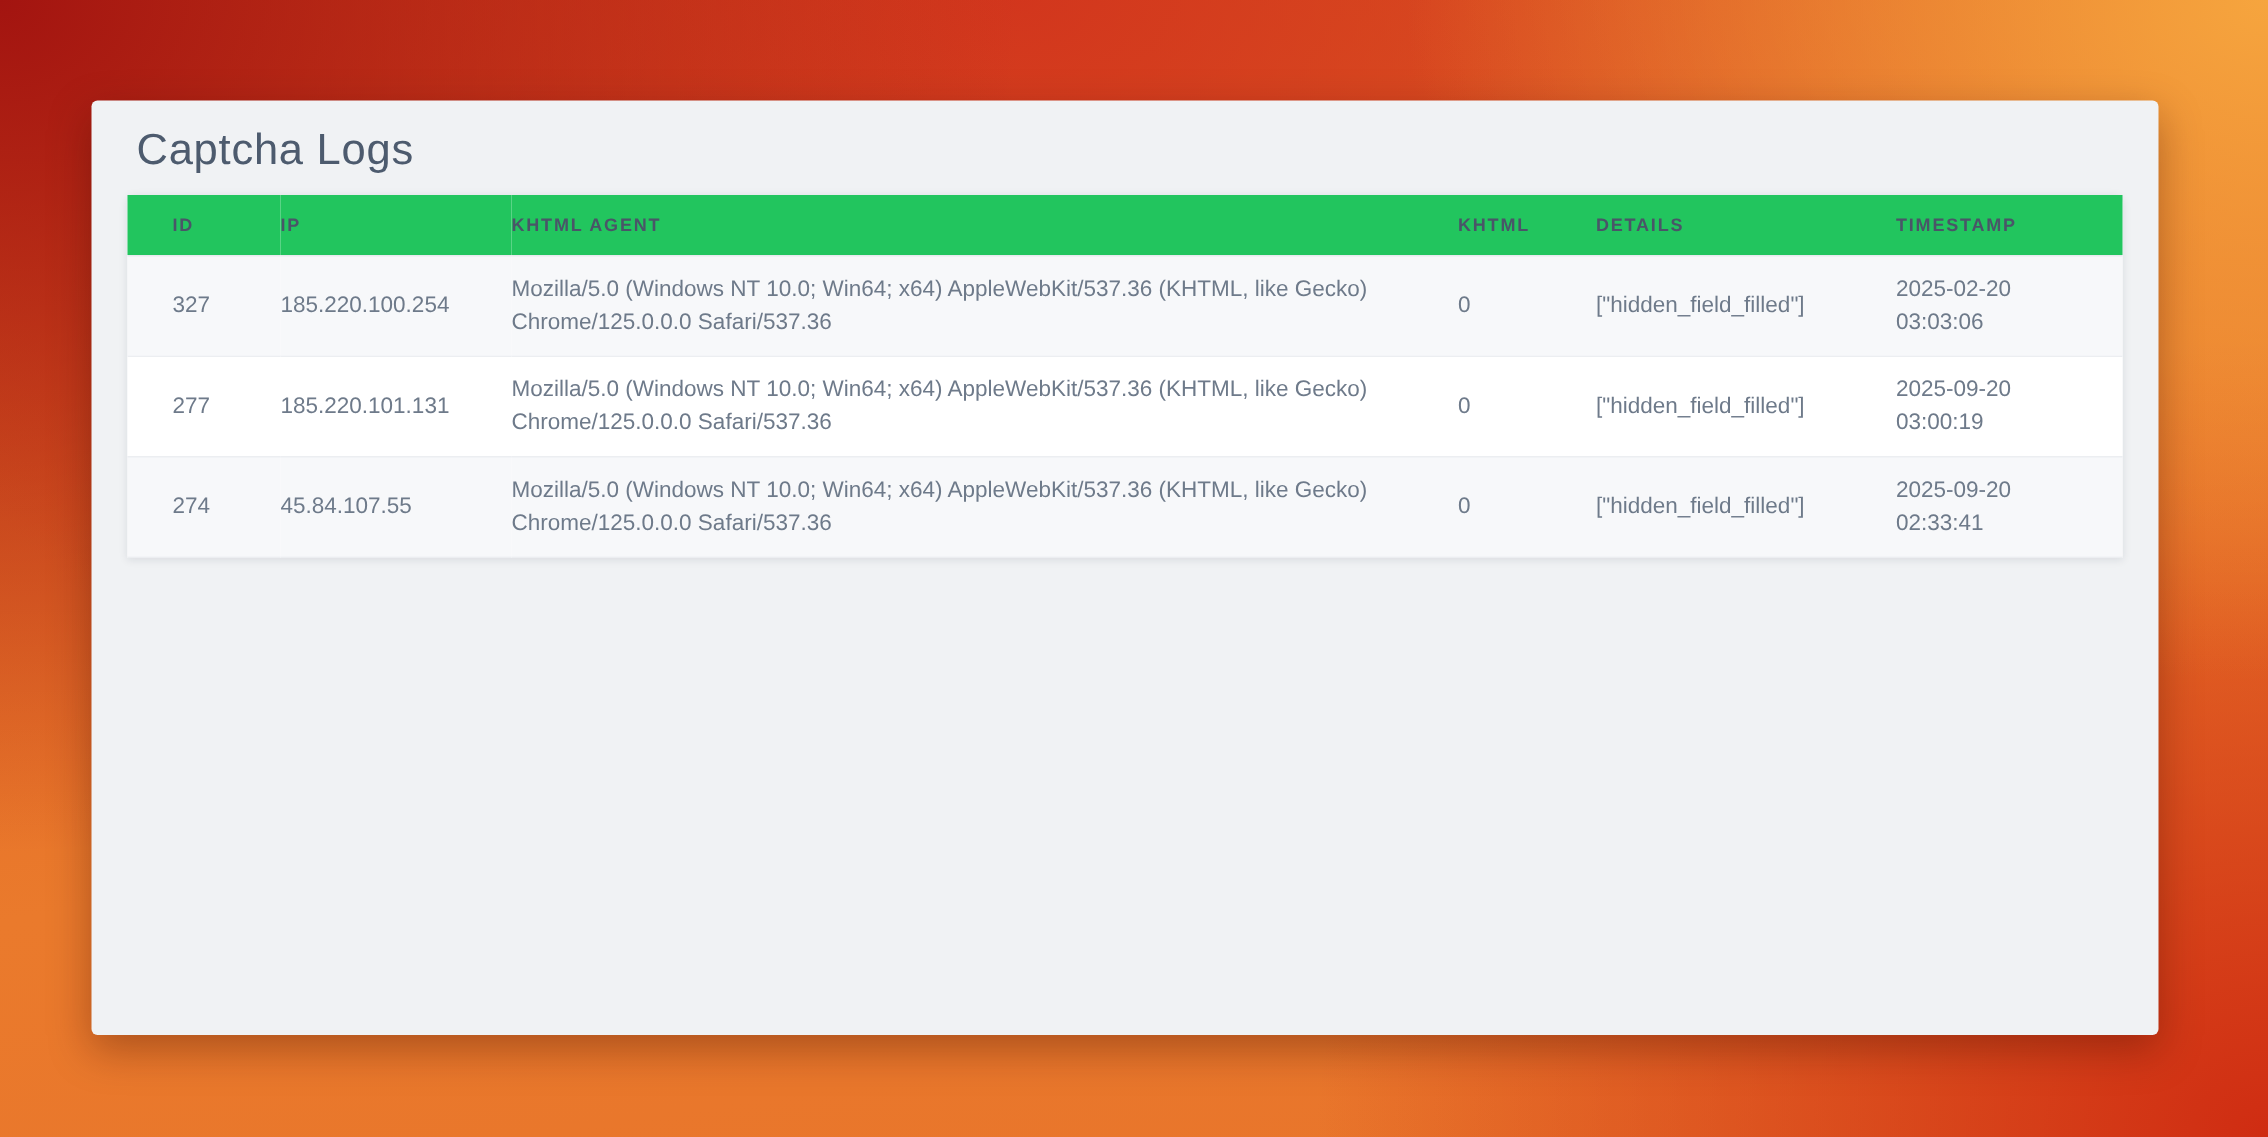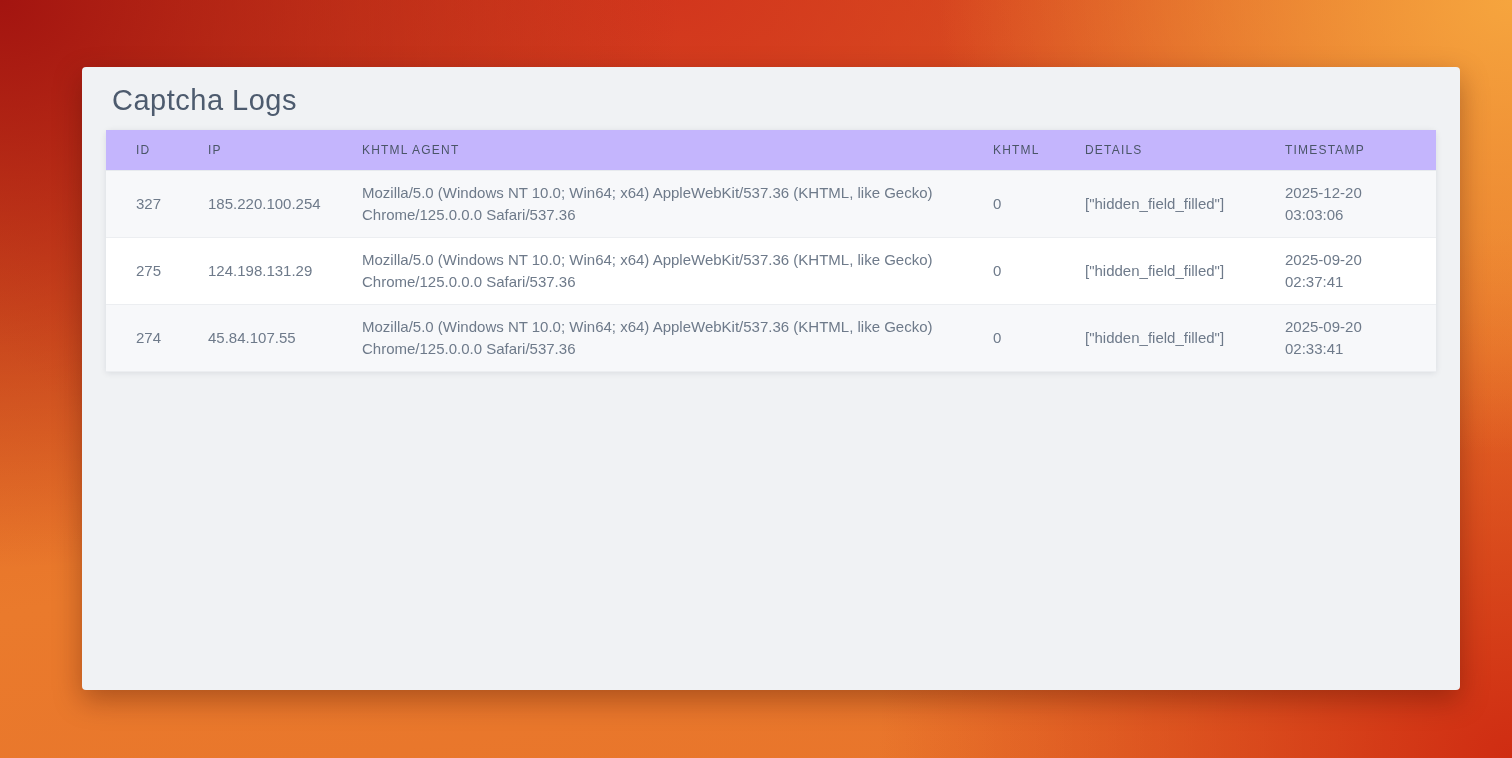--- a/index.html
+++ b/index.html
@@ -8,21 +8,21 @@
     font-family: "Liberation Sans", "DejaVu Sans", sans-serif;
     background:
       radial-gradient(38% 60% at 100% 0%, #f6a53e 0%, rgba(246,165,62,0) 100%),
       radial-gradient(45% 75% at 0% 0%, #a31410 0%, rgba(163,20,16,0) 100%),
       radial-gradient(42% 70% at 100% 100%, #cf2c12 0%, rgba(207,44,18,0) 100%),
       radial-gradient(55% 80% at 45% 0%, rgba(208,47,28,0.85) 0%, rgba(208,47,28,0) 100%),
       linear-gradient(170deg, #dc5a20 0%, #ea7a2c 60%, #e8742b 100%);
   }
   .card {
     position: absolute;
-    left: 82px; top: 67px;
+    left: 61px; top: 67px;
     width: 1378px; height: 623px;
     background: #f0f2f4;
     border-radius: 4px;
     box-shadow: 0 10px 28px rgba(60, 12, 0, 0.35);
     overflow: hidden;
     padding: 16px 24px 0 24px;
   }
   .title {
     font-size: 29px;
     font-weight: 500;
@@ -46,26 +46,26 @@
   col.c-ip { width: 154px; }
   col.c-ua { width: 631px; }
   col.c-score { width: 92px; }
   col.c-details { width: 200px; }
   col.c-ts { width: auto; }
   thead th {
     height: 40px;
     text-align: left;
     vertical-align: middle;
     font-size: 12px;
-    font-weight: normal;
+    font-weight: bold;
     letter-spacing: 1.2px;
     color: #4a5568;
     padding: 0 16px 0 0;
     border-bottom: 1px solid #e7eaee;
-    background: #c4b5fd;
+    background: #22c55e;
   }
   thead th:first-child, tbody td:first-child { padding-left: 30px; }
   tbody td {
     padding: 11px 16px 11px 0;
     font-size: 15px;
     line-height: 22px;
     color: #6e7a8a;
     vertical-align: middle;
     border-bottom: 1px solid #eceef1;
     word-wrap: break-word;
@@ -99,29 +99,29 @@
             <th>TIMESTAMP</th>
           </tr>
         </thead>
         <tbody>
             <tr>
     <td>327</td>
     <td>185.220.100.254</td>
     <td>Mozilla/5.0 (Windows NT 10.0; Win64; x64) AppleWebKit/537.36 (KHTML, like Gecko) Chrome/125.0.0.0 Safari/537.36</td>
     <td>0</td>
     <td>["hidden_field_filled"]</td>
-    <td>2025-12-20 03:03:06</td>
+    <td>2025-02-20 03:03:06</td>
   </tr>
             <tr>
-    <td>275</td>
-    <td>124.198.131.29</td>
+    <td>277</td>
+    <td>185.220.101.131</td>
     <td>Mozilla/5.0 (Windows NT 10.0; Win64; x64) AppleWebKit/537.36 (KHTML, like Gecko) Chrome/125.0.0.0 Safari/537.36</td>
     <td>0</td>
     <td>["hidden_field_filled"]</td>
-    <td>2025-09-20 02:37:41</td>
+    <td>2025-09-20 03:00:19</td>
   </tr>
             <tr>
     <td>274</td>
     <td>45.84.107.55</td>
     <td>Mozilla/5.0 (Windows NT 10.0; Win64; x64) AppleWebKit/537.36 (KHTML, like Gecko) Chrome/125.0.0.0 Safari/537.36</td>
     <td>0</td>
     <td>["hidden_field_filled"]</td>
     <td>2025-09-20 02:33:41</td>
   </tr>
           </tbody>

